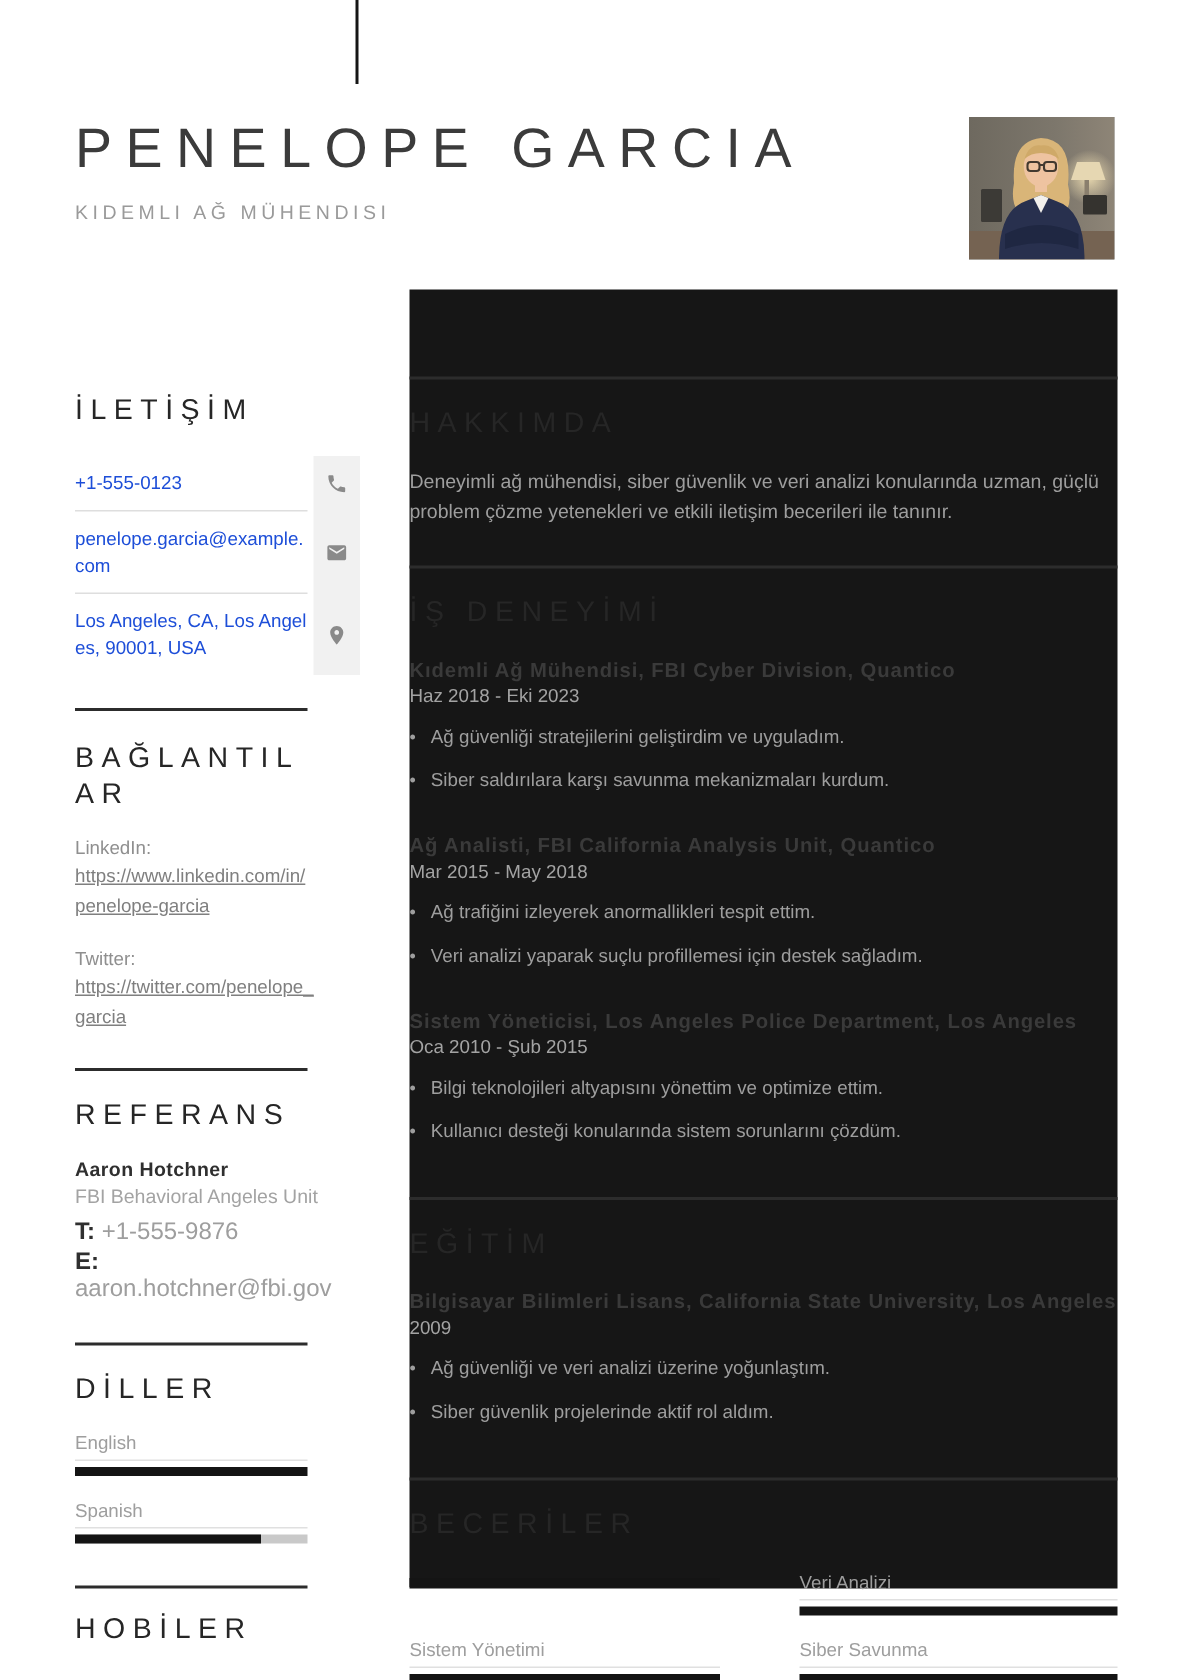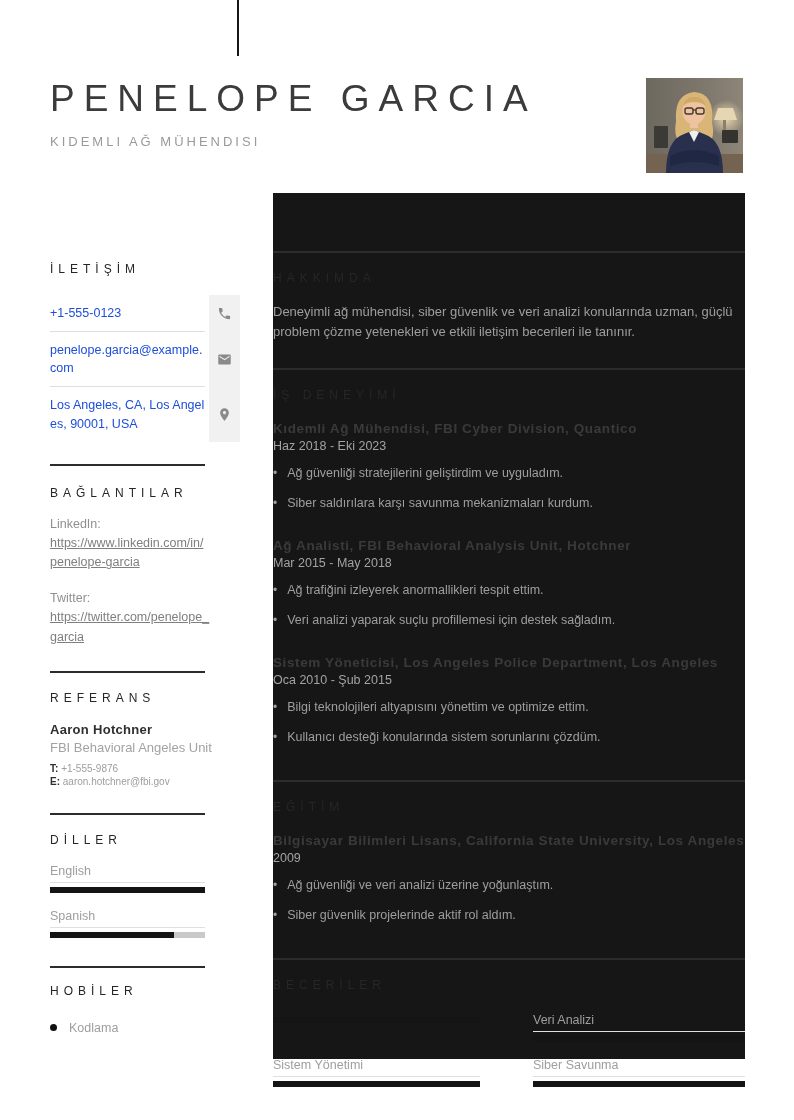--- a/index.html
+++ b/index.html
@@ -31,21 +31,21 @@
 
   
   .sidebar { position:absolute; left:50px; top:262px; width:190px; }
   .main    { position:absolute; left:273px; top:251px; width:472px; }
 
   .rule  { border:none; border-top:2px solid #2c2c2c; }
   .side-rule { width:155px; margin:0; }
   .main-rule { width:472px; margin:0; }
 
   h2.section {
-    font-size:12px; font-weight:500; letter-spacing:5px;
+    font-size:19px; font-weight:500; letter-spacing:5px;
     color:#262626; line-height:1.25;
   }
   .sidebar h2.section { width:160px; word-break:break-all; }
 
   
   .contact-rows { position:relative; margin-top:18px; width:190px; }
   .icon-strip { position:absolute; right:0; top:0; bottom:0; width:31px; background:#f1f1f1; }
   .contact-row { position:relative; display:flex; align-items:stretch; }
   .contact-text {
     width:155px; font-size:12.5px; line-height:1.45; color:#1d4ed8;
@@ -57,21 +57,21 @@
 
   
   .link-block { margin-top:14px; font-size:12.5px; line-height:1.55; }
   .link-label { color:#8f8f8f; }
   .link-url { color:#7f7f7f; text-decoration:underline; word-break:break-all; display:block; width:160px; }
   .link-block + .link-block { margin-top:16px; }
 
   
   .ref-name { margin-top:16px; font-size:13px; font-weight:bold; color:#2f2f2f; letter-spacing:.3px; }
   .ref-org  { margin-top:3px; font-size:13px; color:#a3a3a3; }
-  .ref-line { margin-top:8px; font-size:10px; color:#9e9e9e; }
+  .ref-line { margin-top:8px; font-size:16px; color:#9e9e9e; }
   .ref-line + .ref-line { margin-top:2px; }
   .ref-line b { color:#2f2f2f; }
 
   
   .meter-label {
     font-size:12.5px; color:#9e9e9e; padding-bottom:4px;
     border-bottom:1px solid #e0e0e0;
   }
   .meter-track { margin-top:4px; height:6px; background:#c9c9c9; width:155px; }
   .meter-fill  { height:100%; background:#141414; }
@@ -249,21 +249,21 @@
           <span class="b">•</span>
           <span>Ağ güvenliği stratejilerini geliştirdim ve uyguladım.</span>
         </div>
       <div class="bullet">
           <span class="b">•</span>
           <span>Siber saldırılara karşı savunma mekanizmaları kurdum.</span>
         </div>
     </div>
 
     <div class="job" style="margin-top:26px">
-      <div class="job-head">Ağ Analisti, FBI Behavioral Analysis Unit, Hotchner</div>
+      <div class="job-head">Ağ Analisti, FBI California Analysis Unit, Quantico</div>
       <div class="job-dates">Mar 2015 - May 2018</div>
       <div class="bullet">
           <span class="b">•</span>
           <span>Ağ trafiğini izleyerek anormallikleri tespit ettim.</span>
         </div>
       <div class="bullet">
           <span class="b">•</span>
           <span>Veri analizi yaparak suçlu profillemesi için destek sağladım.</span>
         </div>
     </div>

